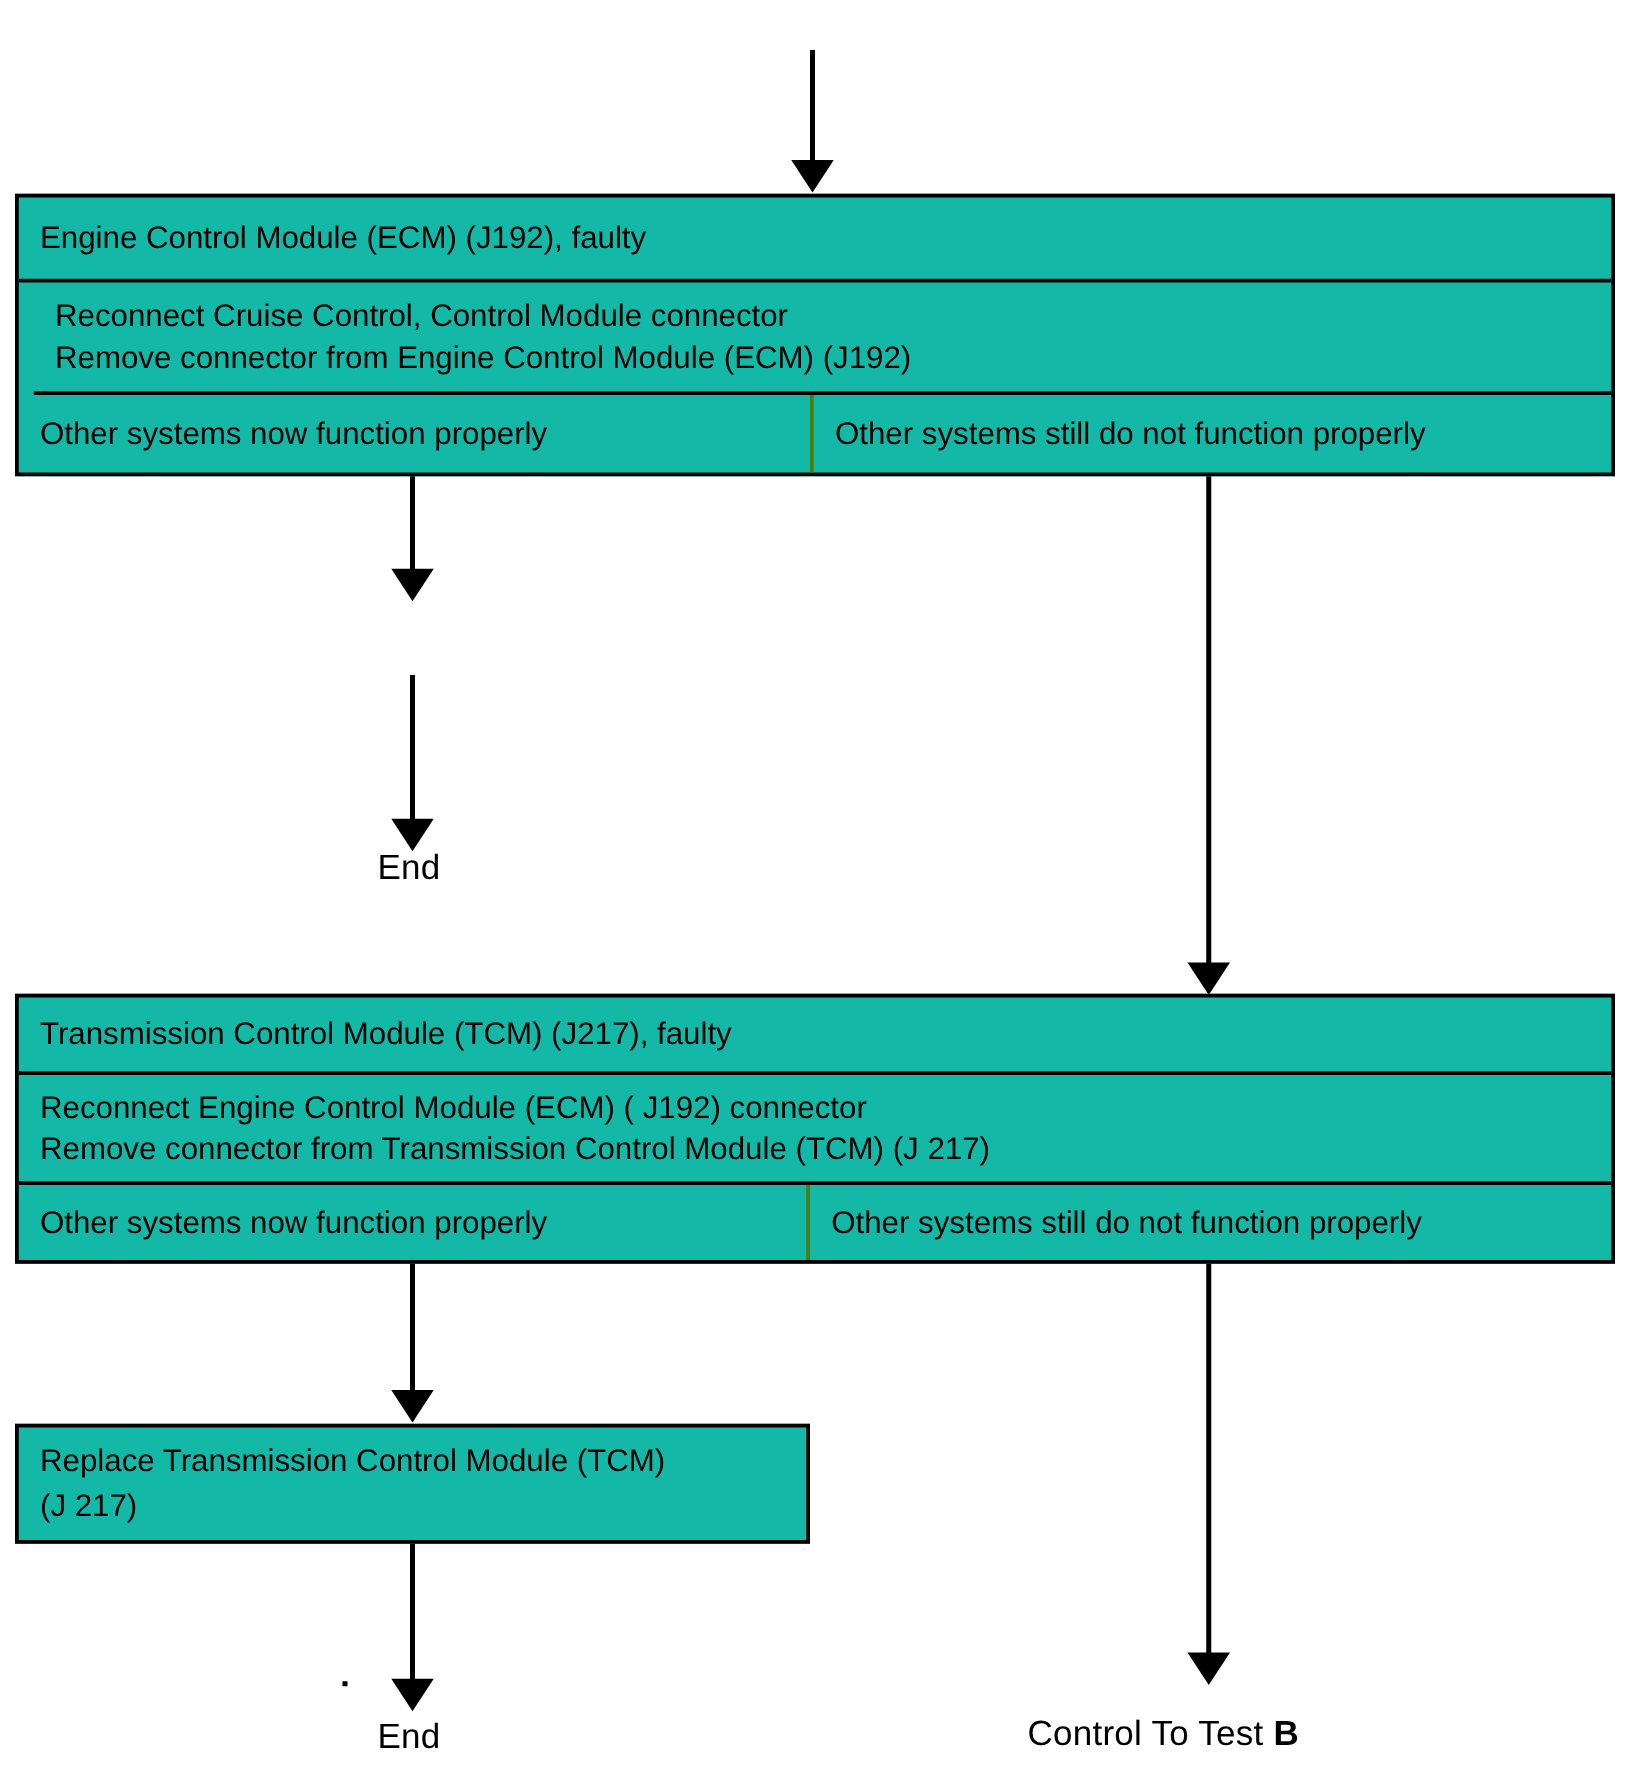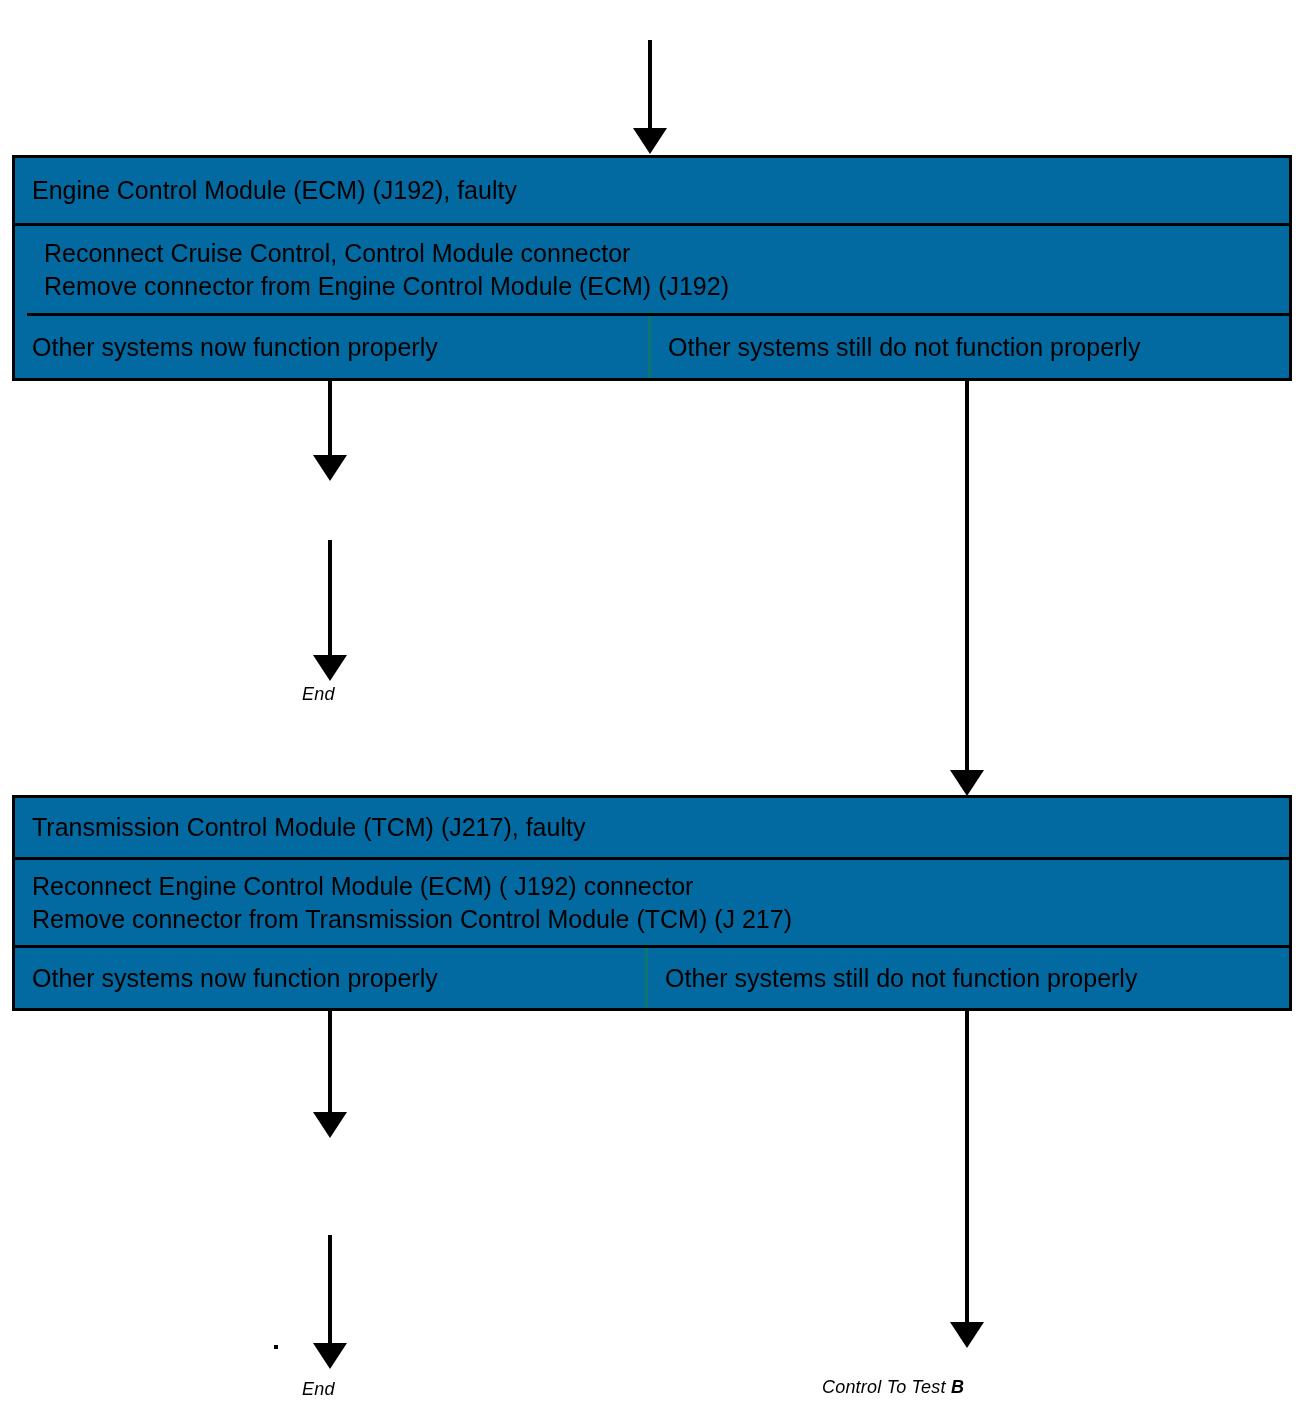--- a/index.html
+++ b/index.html
@@ -15,50 +15,49 @@
     position: relative;
     width: 1312px;
     height: 1414px;
     background: #ffffff;
     overflow: hidden;
   }
 
   
   .label {
     position: absolute;
-    font-size: 18px;
+    font-size: 28px;
     line-height: 30px;
     white-space: nowrap;
     letter-spacing: 0.2px;
-    font-style: italic;
   }
   .label .bold { font-weight: bold; }
 
   
   .flowbox {
     position: absolute;
     border: 3px solid #000;
-    background: #0369a1;
+    background: #14b8a6;
     box-sizing: border-box;
   }
   .row {
     position: relative;
     box-sizing: border-box;
     display: flex;
     align-items: center;
   }
   .row.divided { border-bottom: 3px solid #000; }
   .cell {
     box-sizing: border-box;
     display: flex;
     align-items: center;
     height: 100%;
     padding-left: 17px;
   }
-  .cell.split-left { border-right: 3px solid #0f766e; }
+  .cell.split-left { border-right: 3px solid #4d7c0f; }
   .celltext {
     font-size: 25px;
     line-height: 33px;
     white-space: pre-line;
   }
   .plainbox-text {
     font-size: 25px;
     line-height: 36px;
     white-space: pre-line;
     padding-left: 17px;
@@ -157,20 +156,24 @@
       </div>
     </div>
   </div>
 
   <div class="vline" style="left:328px; top:1011px; height:110px;"></div>
   <div class="arrowhead" style="left:313px; top:1112px;"></div>
 
   <div class="vline" style="left:965px; top:1011px; height:318px;"></div>
   <div class="arrowhead" style="left:950px; top:1322px;"></div>
 
+  <div class="flowbox" style="left:12px; top:1139px; width:636px; height:96px; display:flex; align-items:center;">
+    <span class="plainbox-text">Replace Transmission Control Module (TCM)
+ (J 217)</span>
+  </div>
 
   <div class="vline" style="left:328px; top:1235px; height:115px;"></div>
   <div class="arrowhead" style="left:313px; top:1343px;"></div>
   <div class="label" style="left:302px; top:1374px;">End</div>
 
   <div class="speck" style="left:274px; top:1345px;"></div>
 
   <div class="label" style="left:822px; top:1372px;">
     <span>Control To Test </span><span class="bold">B</span>
   </div>

